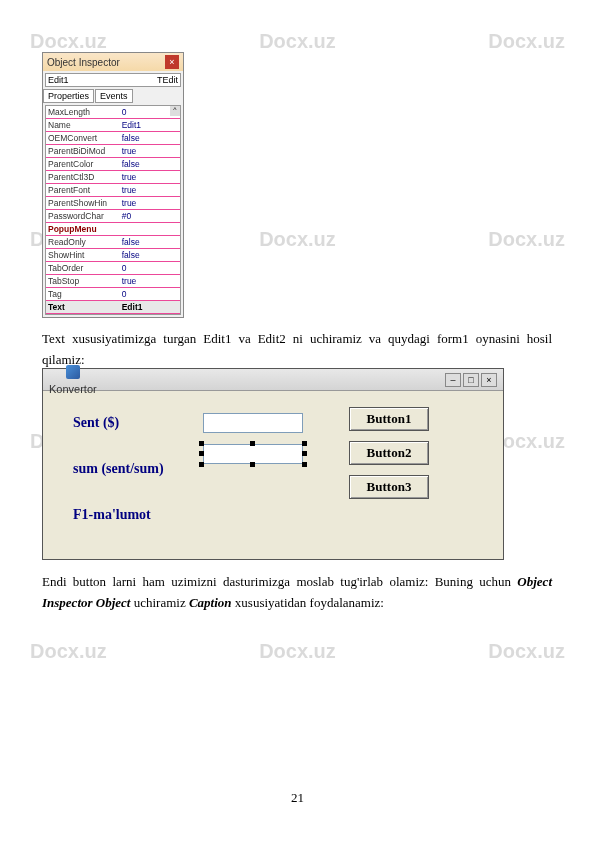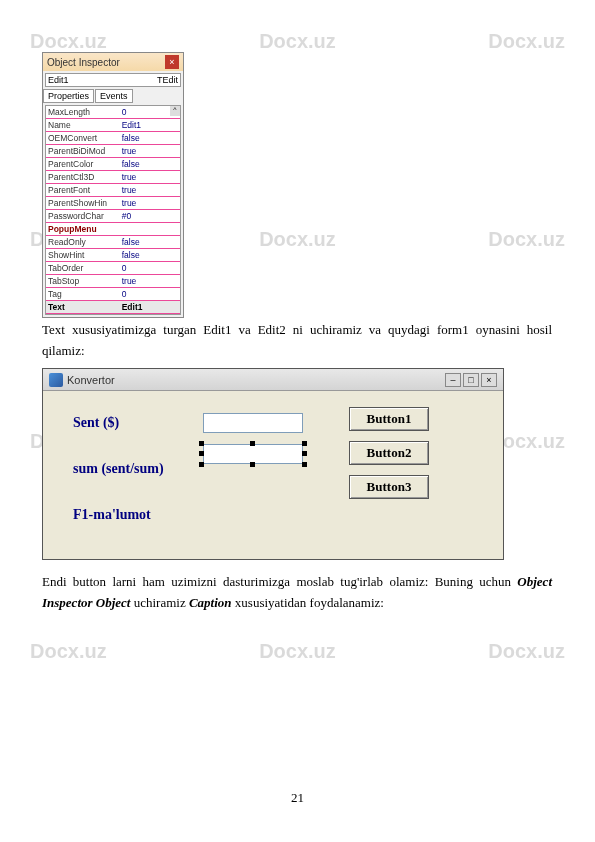--- a/index.html
+++ b/index.html
@@ -139,21 +139,21 @@
     }
     
     
     .body-text {
       position: absolute;
       font-size: 13px;
       line-height: 1.6;
       color: #000;
       text-align: justify;
     }
-    .para1 { left: 42px; top: 320px; width: 510px; }
+    .para1 { left: 42px; top: 329px; width: 510px; }
     .para2 { left: 42px; top: 572px; width: 510px; }
     .bold-italic { font-weight: bold; font-style: italic; }
     
     
     .form-window {
       position: absolute;
       left: 42px;
       top: 368px;
       width: 462px;
       background: #ece9d8;
@@ -168,20 +168,21 @@
       align-items: center;
       height: 22px;
       border-bottom: 1px solid #999;
     }
     .form-title {
       display: flex;
       align-items: center;
       gap: 4px;
       font-size: 11px;
       color: #333;
+      flex-direction: column;
     }
     .form-icon {
       width: 14px;
       height: 14px;
       background: linear-gradient(135deg, #4a90d9, #2c5aa0);
       border-radius: 2px;
     }
     .form-controls { display: flex; gap: 2px; }
     .form-btn {
       width: 16px;

